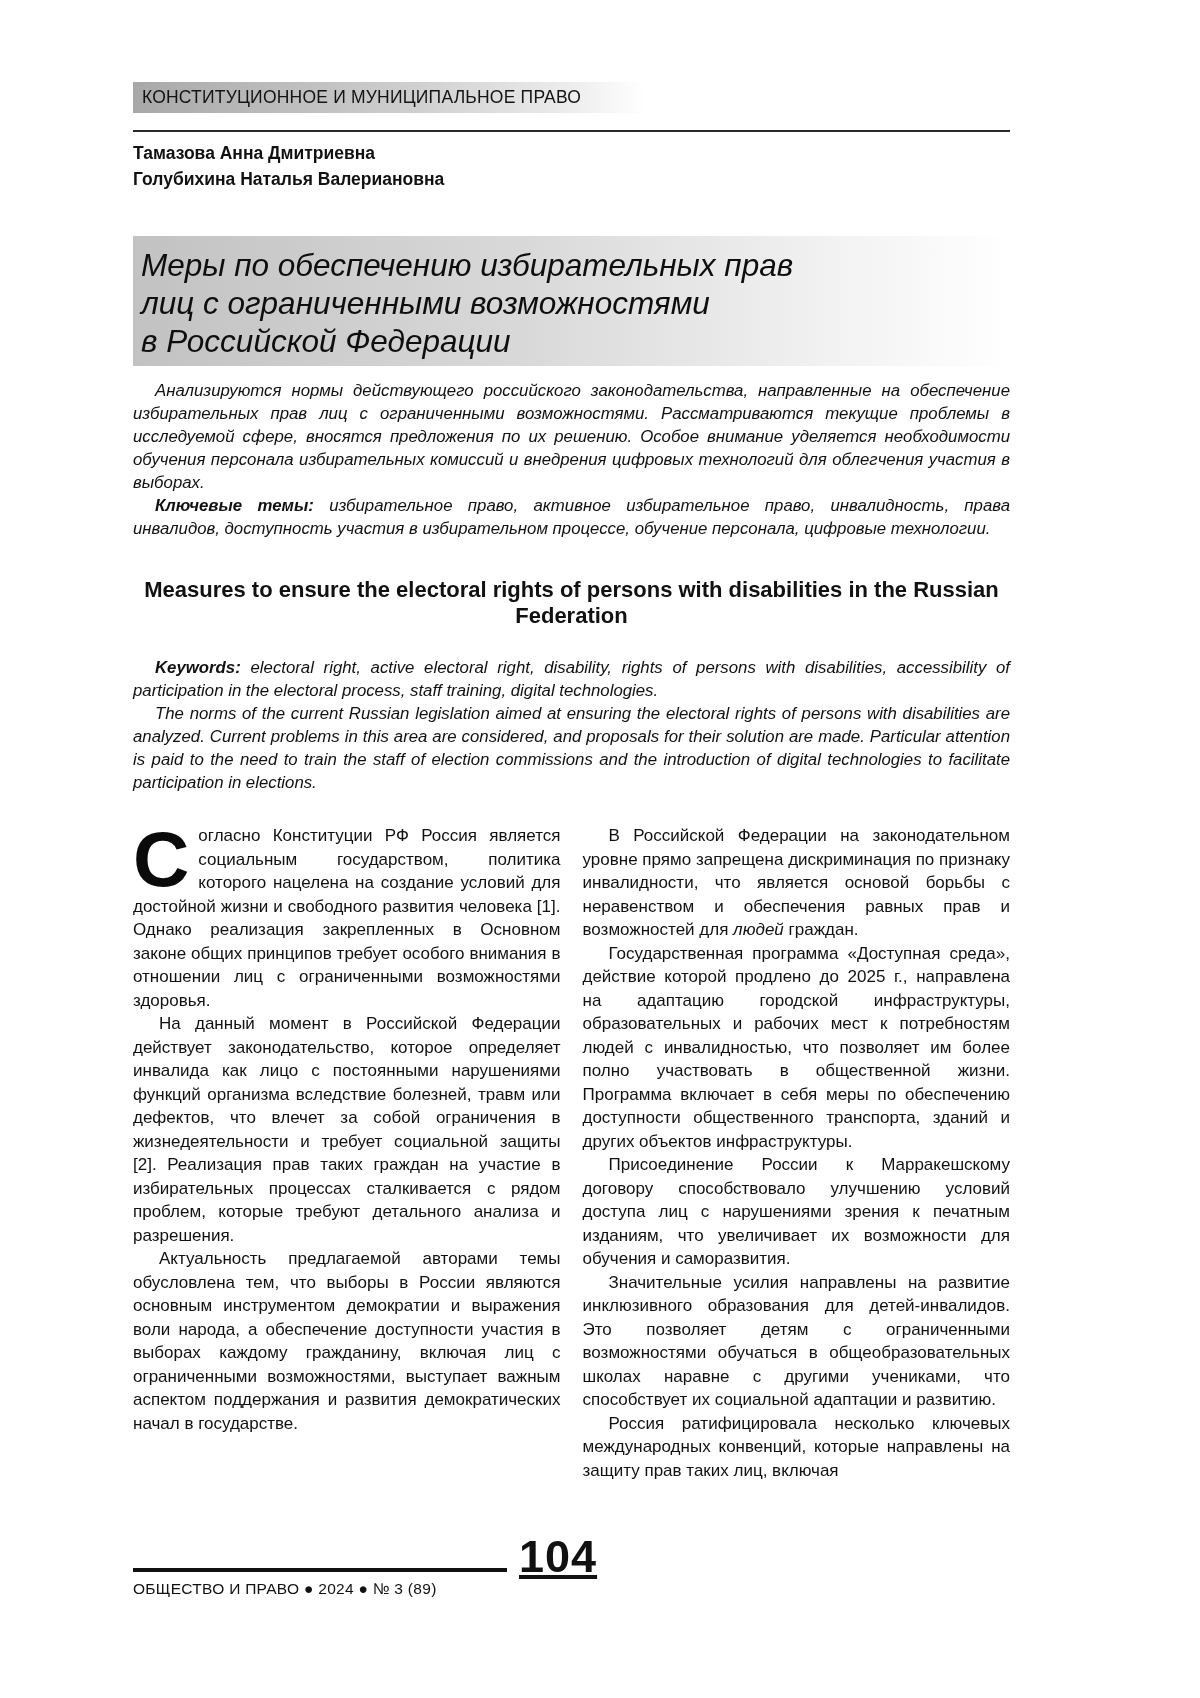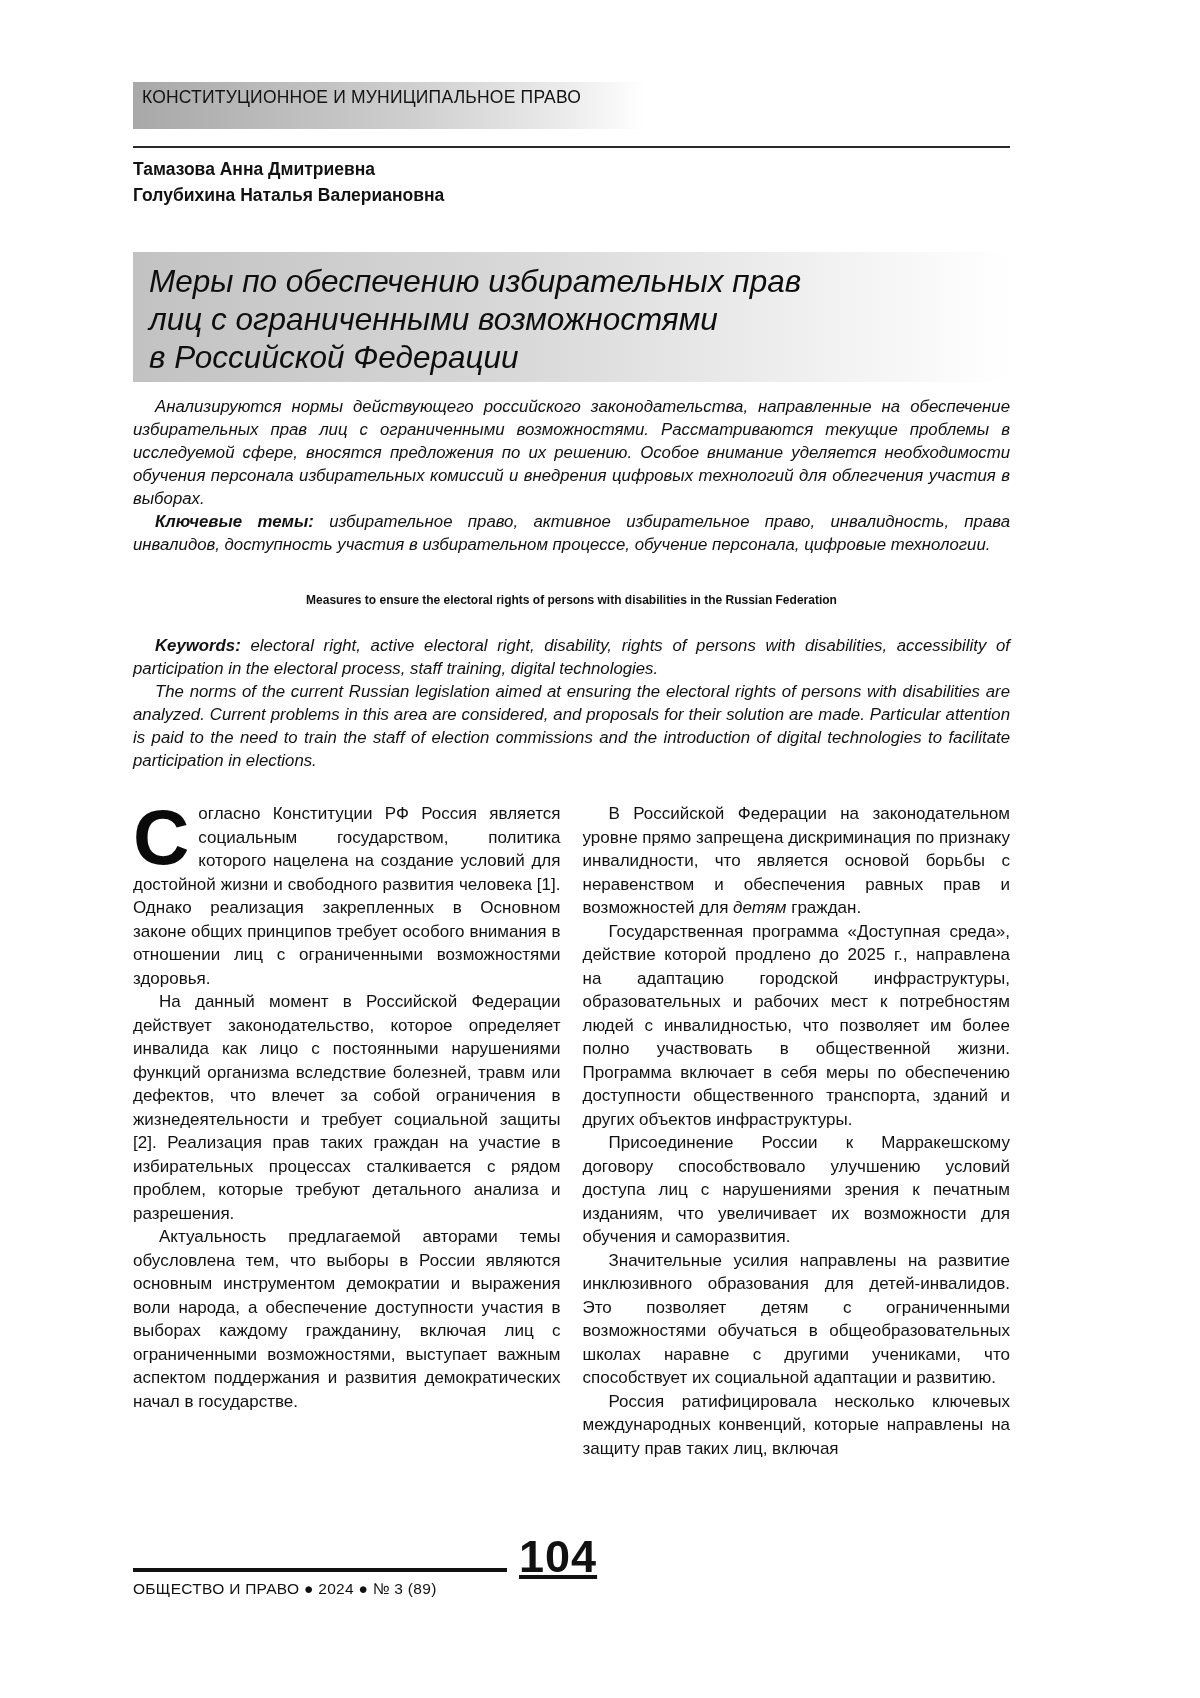--- a/index.html
+++ b/index.html
@@ -18,21 +18,21 @@
     top: 0;
     width: 877px;
     height: 1698px;
   }
 
   
   .rubric-band {
     margin-top: 82px;
     width: 512px;
     background: linear-gradient(90deg, #a8a8a8 0%, #cfcfcf 55%, #ececec 85%, #ffffff 100%);
-    padding: 5px 10px 21px 9px;
+    padding: 5px 10px 5px 9px;
   }
   .rubric-band span {
     font-size: 17.5px;
     letter-spacing: 0.2px;
     color: #141414;
     white-space: nowrap;
   }
 
   .top-rule {
     margin-top: 17px;
@@ -43,21 +43,21 @@
     margin-top: 8px;
     font-weight: bold;
     font-size: 17.5px;
     line-height: 26px;
   }
 
   
   .title-band {
     margin-top: 44px;
     background: linear-gradient(90deg, #c2c2c2 0%, #d9d9d9 45%, #f2f2f2 80%, #ffffff 100%);
-    padding: 10px 10px 6px 16px;
+    padding: 10px 10px 6px 8px;
   }
   .title-band h1 {
     font-style: italic;
     font-weight: normal;
     font-size: 31.5px;
     line-height: 38px;
     white-space: pre-line;
     color: #0e0e0e;
   }
 
@@ -68,21 +68,21 @@
     line-height: 23px;
     text-align: justify;
   }
   .abstract p { text-indent: 22px; font-style: italic; }
   .kw-label { font-weight: bold; }
 
   .title-en {
     margin-top: 37px;
     text-align: center;
     font-weight: bold;
-    font-size: 12px;
+    font-size: 22px;
   }
   .abstract-en { margin-top: 27px; }
 
   
   .columns {
     margin-top: 30px;
     display: flex;
     gap: 22px;
   }
   .col {
@@ -167,21 +167,21 @@
     <p>The norms of the current Russian legislation aimed at ensuring the electoral rights of persons with disabilities are analyzed. Current problems in this area are considered, and proposals for their solution are made. Particular attention is paid to the need to train the staff of election commissions and the introduction of digital technologies to facilitate participation in elections.</p>
   </div>
 
   <div class="columns">
     <div class="col">
       <p class="first"><span class="dropcap">С</span><span>огласно Конституции РФ Россия является социальным государством, политика которого нацелена на создание условий для достойной жизни и свободного развития человека [1]. Однако реализация закрепленных в Основном законе общих принципов требует особого внимания в отношении лиц с ограниченными возможностями здоровья.</span></p>
       <p>На данный момент в Российской Федерации действует законодательство, которое определяет инвалида как лицо с постоянными нарушениями функций организма вследствие болезней, травм или дефектов, что влечет за собой ограничения в жизнедеятельности и требует социальной защиты [2]. Реализация прав таких граждан на участие в избирательных процессах сталкивается с рядом проблем, которые требуют детального анализа и разрешения.</p>
       <p>Актуальность предлагаемой авторами темы обусловлена тем, что выборы в России являются основным инструментом демократии и выражения воли народа, а обеспечение доступности участия в выборах каждому гражданину, включая лиц с ограниченными возможностями, выступает важным аспектом поддержания и развития демократических начал в государстве.</p>
     </div>
     <div class="col">
-      <p><span>В Российской Федерации на законодательном уровне прямо запрещена дискриминация по признаку инвалидности, что является основой борьбы с неравенством и обеспечения равных прав и возможностей для </span><span class="emph">детям</span><span> граждан.</span></p>
+      <p><span>В Российской Федерации на законодательном уровне прямо запрещена дискриминация по признаку инвалидности, что является основой борьбы с неравенством и обеспечения равных прав и возможностей для </span><span class="emph">людей</span><span> граждан.</span></p>
       <p>Государственная программа «Доступная среда», действие которой продлено до 2025 г., направлена на адаптацию городской инфраструктуры, образовательных и рабочих мест к потребностям людей с инвалидностью, что позволяет им более полно участвовать в общественной жизни. Программа включает в себя меры по обеспечению доступности общественного транспорта, зданий и других объектов инфраструктуры.</p>
       <p>Присоединение России к Марракешскому договору способствовало улучшению условий доступа лиц с нарушениями зрения к печатным изданиям, что увеличивает их возможности для обучения и саморазвития.</p>
       <p>Значительные усилия направлены на развитие инклюзивного образования для детей-инвалидов. Это позволяет детям с ограниченными возможностями обучаться в общеобразовательных школах наравне с другими учениками, что способствует их социальной адаптации и развитию.</p>
       <p>Россия ратифицировала несколько ключевых международных конвенций, которые направлены на защиту прав таких лиц, включая</p>
     </div>
   </div>
 
   <div class="footer">
     <div class="footer-top">
       <div class="footer-line"></div>

